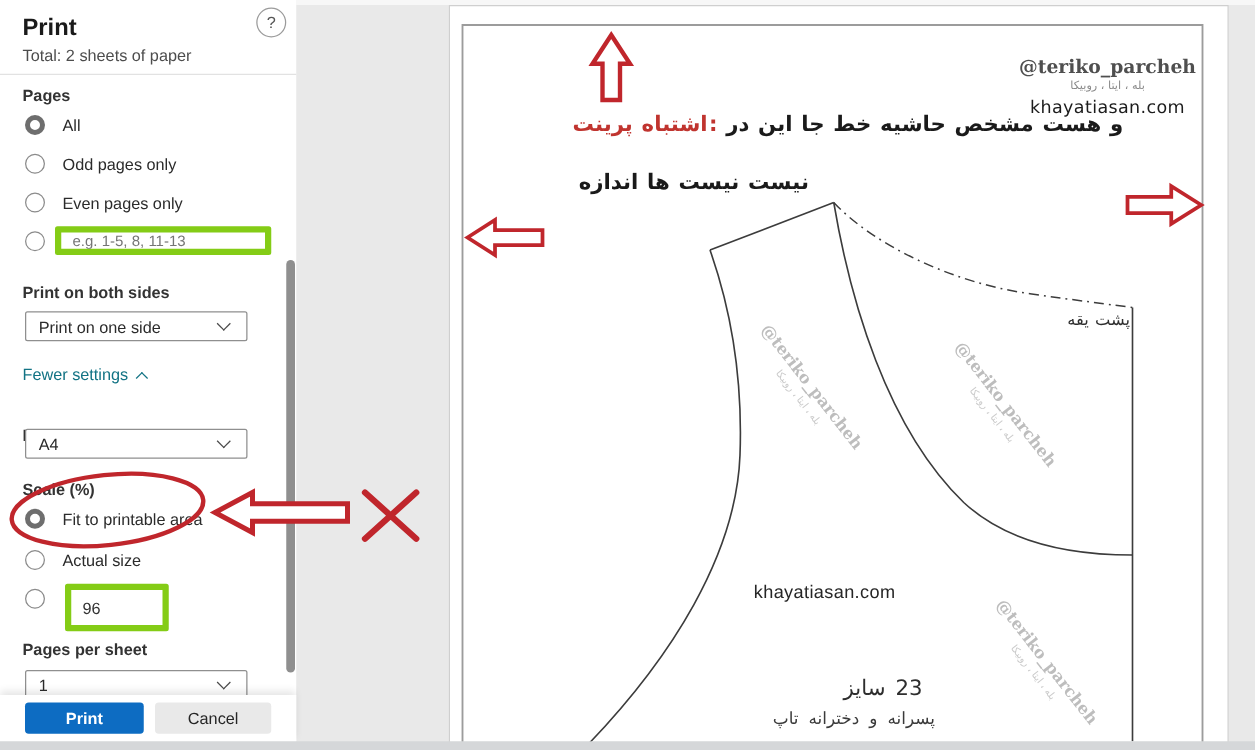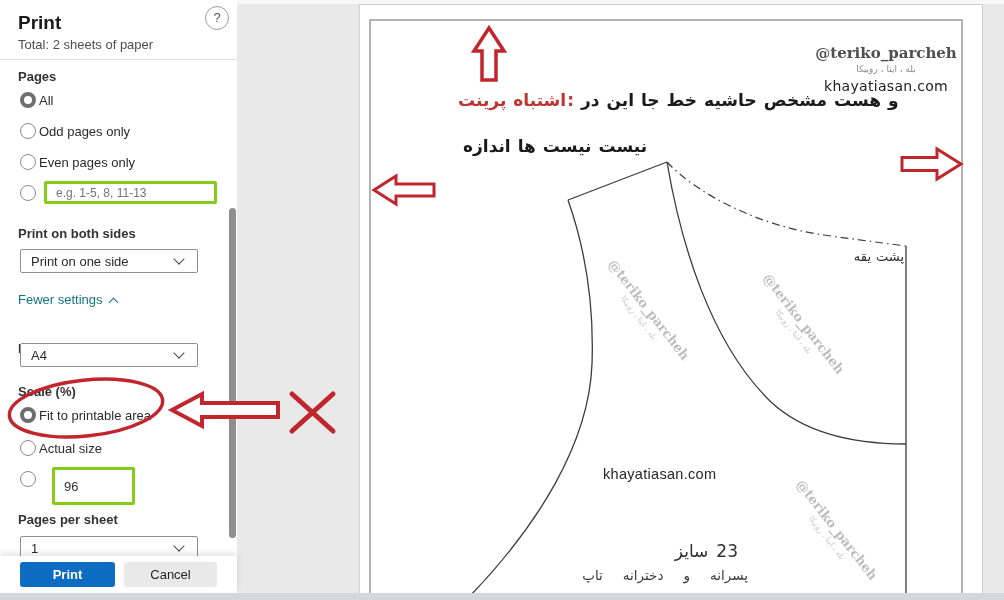--- a/index.html
+++ b/index.html
@@ -12,26 +12,26 @@
   .bottom-strip { position:absolute; left:0; top:593px; width:1004px; height:7px; background:#d5d7d9; z-index:40; }
 
   
   .sidebar { position:absolute; left:0; top:0; width:237px; height:600px; background:#ffffff; z-index:10; }
   .dlg-title { position:absolute; left:18px; top:12px; font-size:19px; font-weight:700; color:#1a1a1a; }
   .dlg-total { position:absolute; left:18px; top:37px; font-size:13px; color:#4d4d4d; }
   .help-btn { position:absolute; left:205px; top:6px; width:24px; height:24px; border:1px solid #9b9b9b; border-radius:50%; text-align:center; line-height:22px; font-size:13px; color:#555; background:#fff; }
   .divider { position:absolute; left:0; top:59px; width:237px; height:1px; background:#e2e2e2; }
 
   .sec-label { position:absolute; left:18px; font-size:13px; font-weight:700; color:#333; }
-  .radio-row { position:absolute; left:20px; display:flex; align-items:center; gap:3px; }
+  .radio-row { position:absolute; left:20px; display:flex; align-items:center; gap:14px; }
   .radio { width:16px; height:16px; border-radius:50%; border:1px solid #8b8b8b; background:#fff; flex:0 0 16px; }
   .radio.sel { border:4px solid #6e6e6e; }
   .radio-label { font-size:13px; color:#2b2b2b; white-space:nowrap; }
 
-  .txt-input { border:3px solid #84cc16; border-radius:2px; background:#fff; font-size:12px; color:#767676; padding:0 9px; font-family:"Liberation Sans",sans-serif; }
+  .txt-input { border:5px solid #84cc16; border-radius:2px; background:#fff; font-size:12px; color:#767676; padding:0 9px; font-family:"Liberation Sans",sans-serif; }
   .range-input { position:absolute; left:44px; top:181px; width:173px; height:23px; }
   .custom-scale-input { position:absolute; left:52px; top:467px; width:83px; height:38px; color:#333; font-size:13px; }
 
   .select-box { position:absolute; left:20px; width:178px; height:24px; border:1px solid #8f8f8f; border-radius:2px; background:#fff; display:flex; align-items:center; padding:0 10px; font-size:13px; color:#2b2b2b; }
   .select-box .chev { position:absolute; right:14px; }
   .chev-down { width:8px; height:8px; border-right:1.5px solid #4a4a4a; border-bottom:1.5px solid #4a4a4a; transform:rotate(45deg); margin-top:-4px; }
   .chev-up-teal { display:inline-block; width:7px; height:7px; border-right:1.5px solid #127384; border-bottom:1.5px solid #127384; transform:rotate(225deg); margin-left:7px; margin-bottom:-2px; }
 
   .fewer { position:absolute; left:18px; top:292px; font-size:13px; color:#127384; }
 
@@ -53,21 +53,21 @@
   .brand-site { font-size:14px; color:#1c1c1c; margin-top:4px; letter-spacing:.3px; }
 
   .warn1 { position:absolute; left:458px; top:90px; display:flex; gap:7px; font-size:17px; font-weight:700; color:#1a1a1a; z-index:8; }
   .warn1 .red { color:#c0342f; }
   .warn1 .red-colon { color:#c0342f; margin-left:-6px; }
   .warn2 { position:absolute; left:463px; top:136px; display:flex; gap:7px; font-size:17px; font-weight:700; color:#1a1a1a; z-index:8; }
 
   .back-neck { position:absolute; top:249px; right:100px; display:flex; gap:5px; font-size:13px; color:#2e2e2e; z-index:8; }
   .site-center { position:absolute; left:603px; top:466px; font-size:14.5px; color:#262626; letter-spacing:.3px; z-index:8; }
   .size-line { position:absolute; top:541px; right:266px; display:flex; gap:8px; font-size:17px; color:#2e2e2e; z-index:8; }
-  .item-line { position:absolute; top:567px; right:256px; display:flex; gap:20px; font-size:13.5px; color:#3a3a3a; z-index:8; }
+  .item-line { position:absolute; top:567px; right:256px; display:flex; gap:8px; font-size:13.5px; color:#3a3a3a; z-index:8; }
 
   .wm { position:absolute; text-align:center; transform:translate(-50%,-50%) rotate(52deg); z-index:7; white-space:nowrap; }
   .wm-handle { font-family:"DejaVu Serif", serif; font-weight:700; font-size:13px; color:#bdbdbd; }
   .wm-apps { font-size:8px; color:#cbcbcb; margin-top:1px; }
   .wm-a { left:645px; top:313px; }
   .wm-b { left:800px; top:327px; }
   .wm-c { left:833px; top:533px; }
 
   .anno-svg { position:absolute; left:0; top:0; z-index:50; pointer-events:none; }
 </style>

